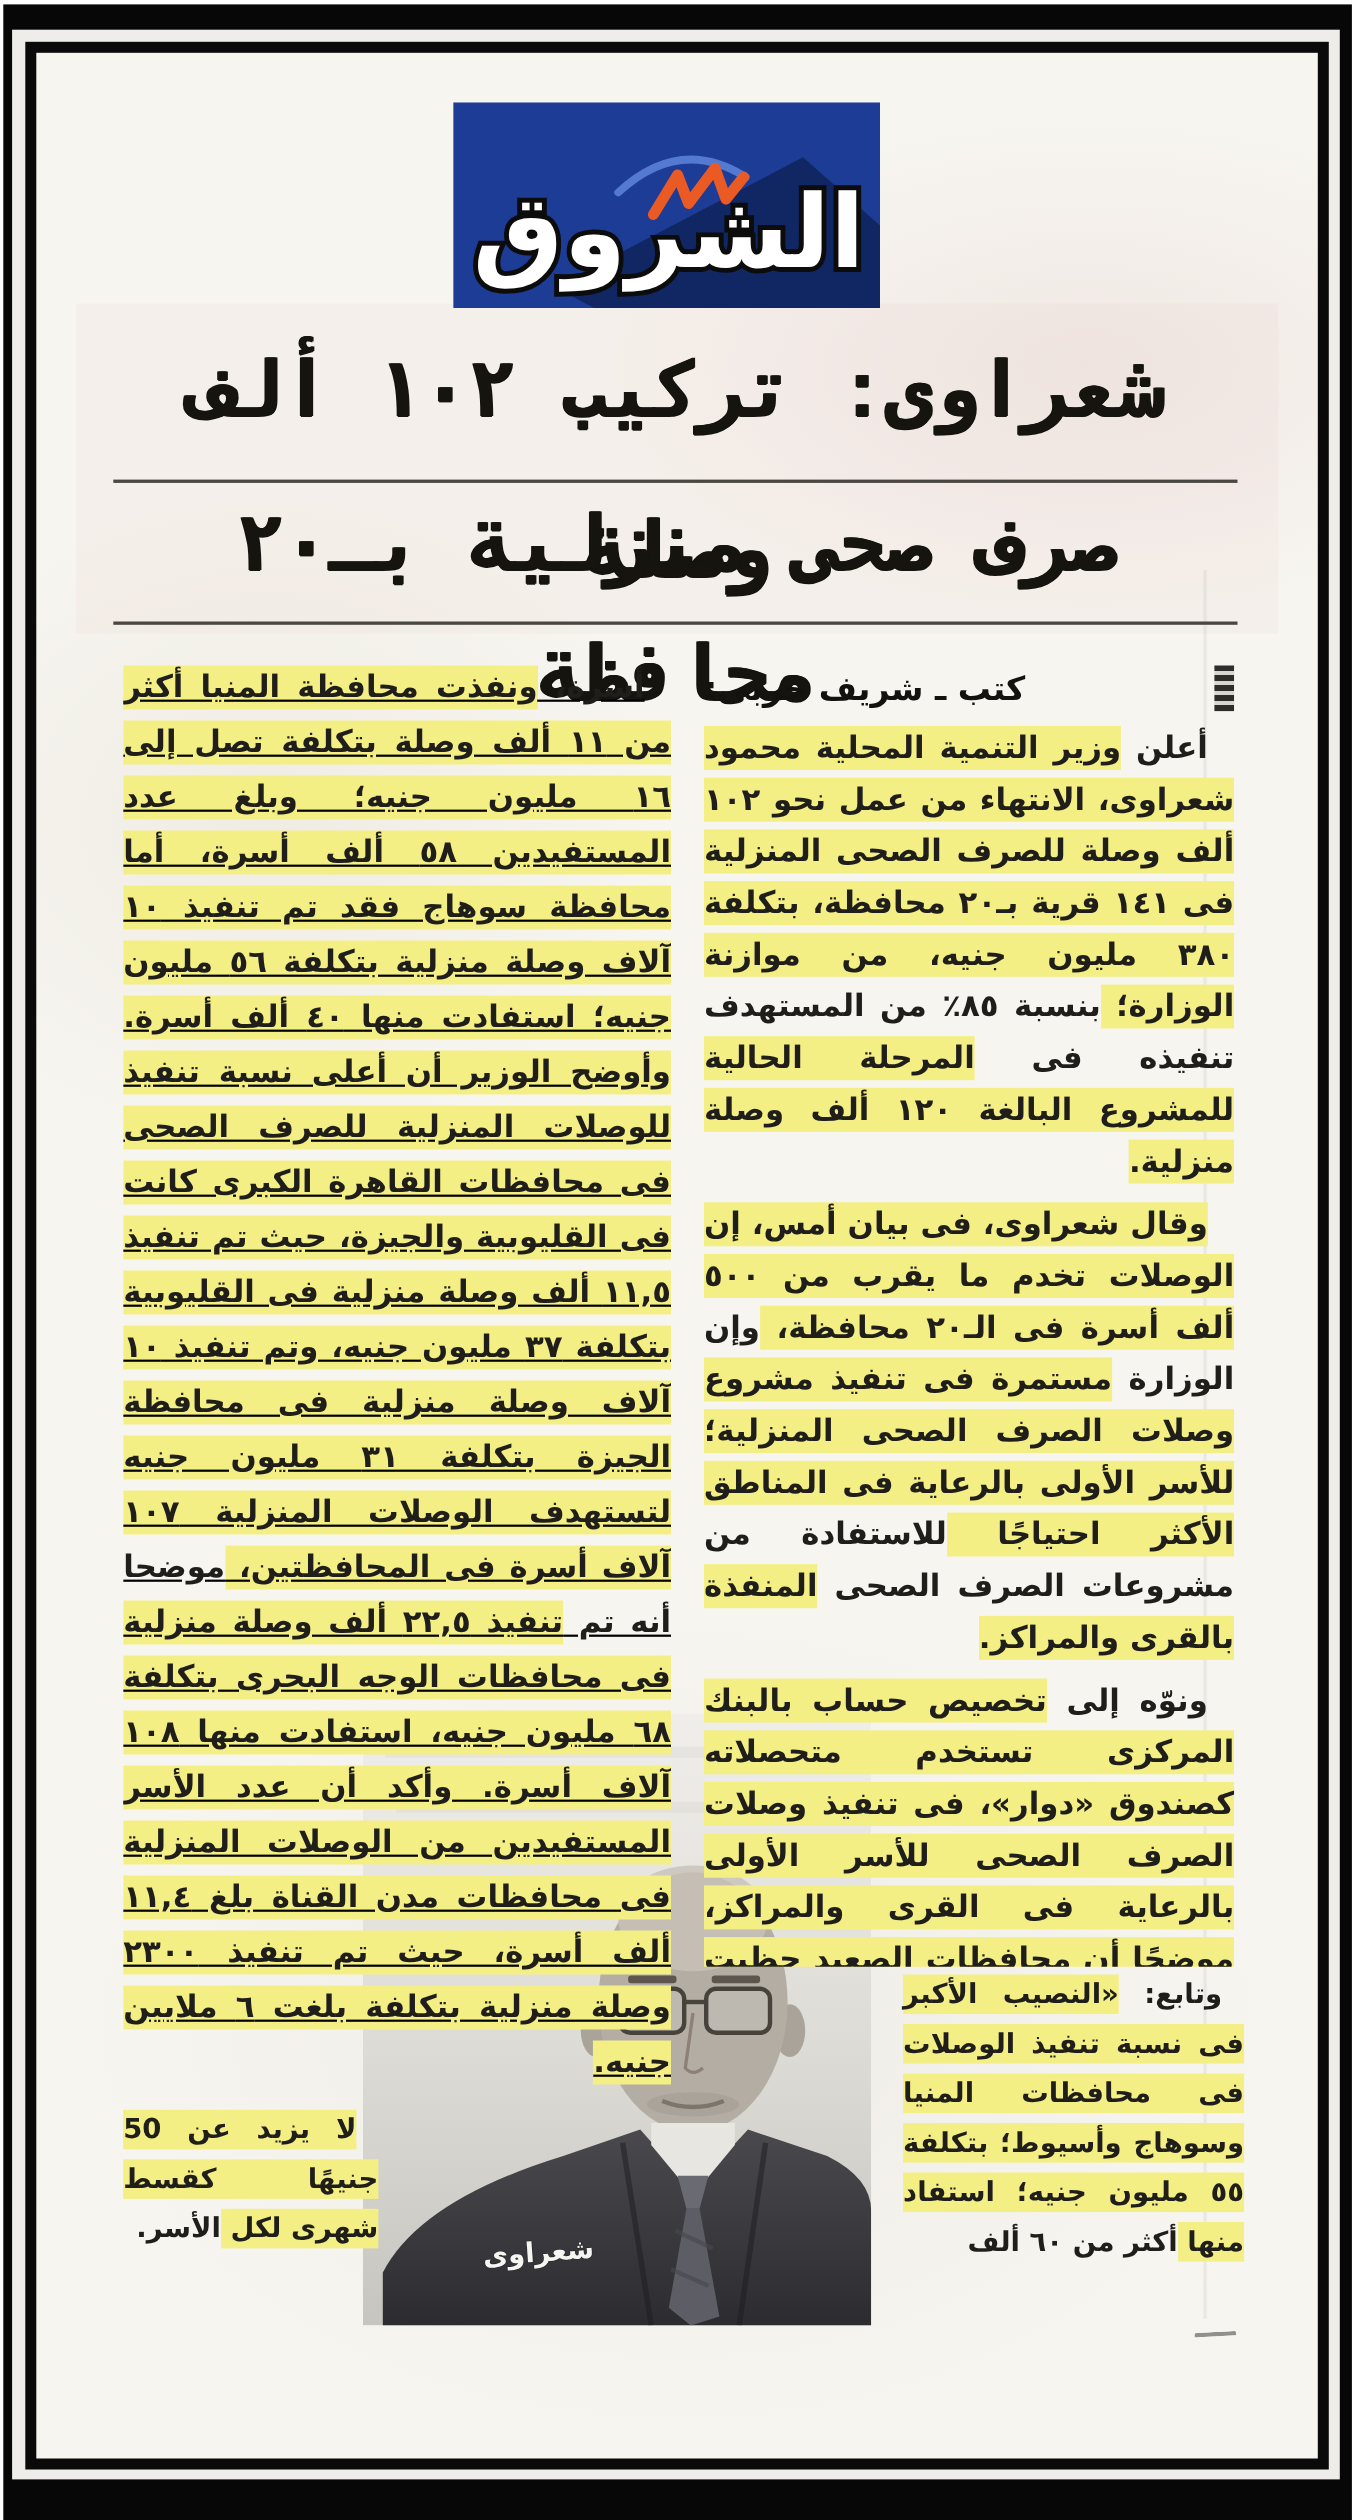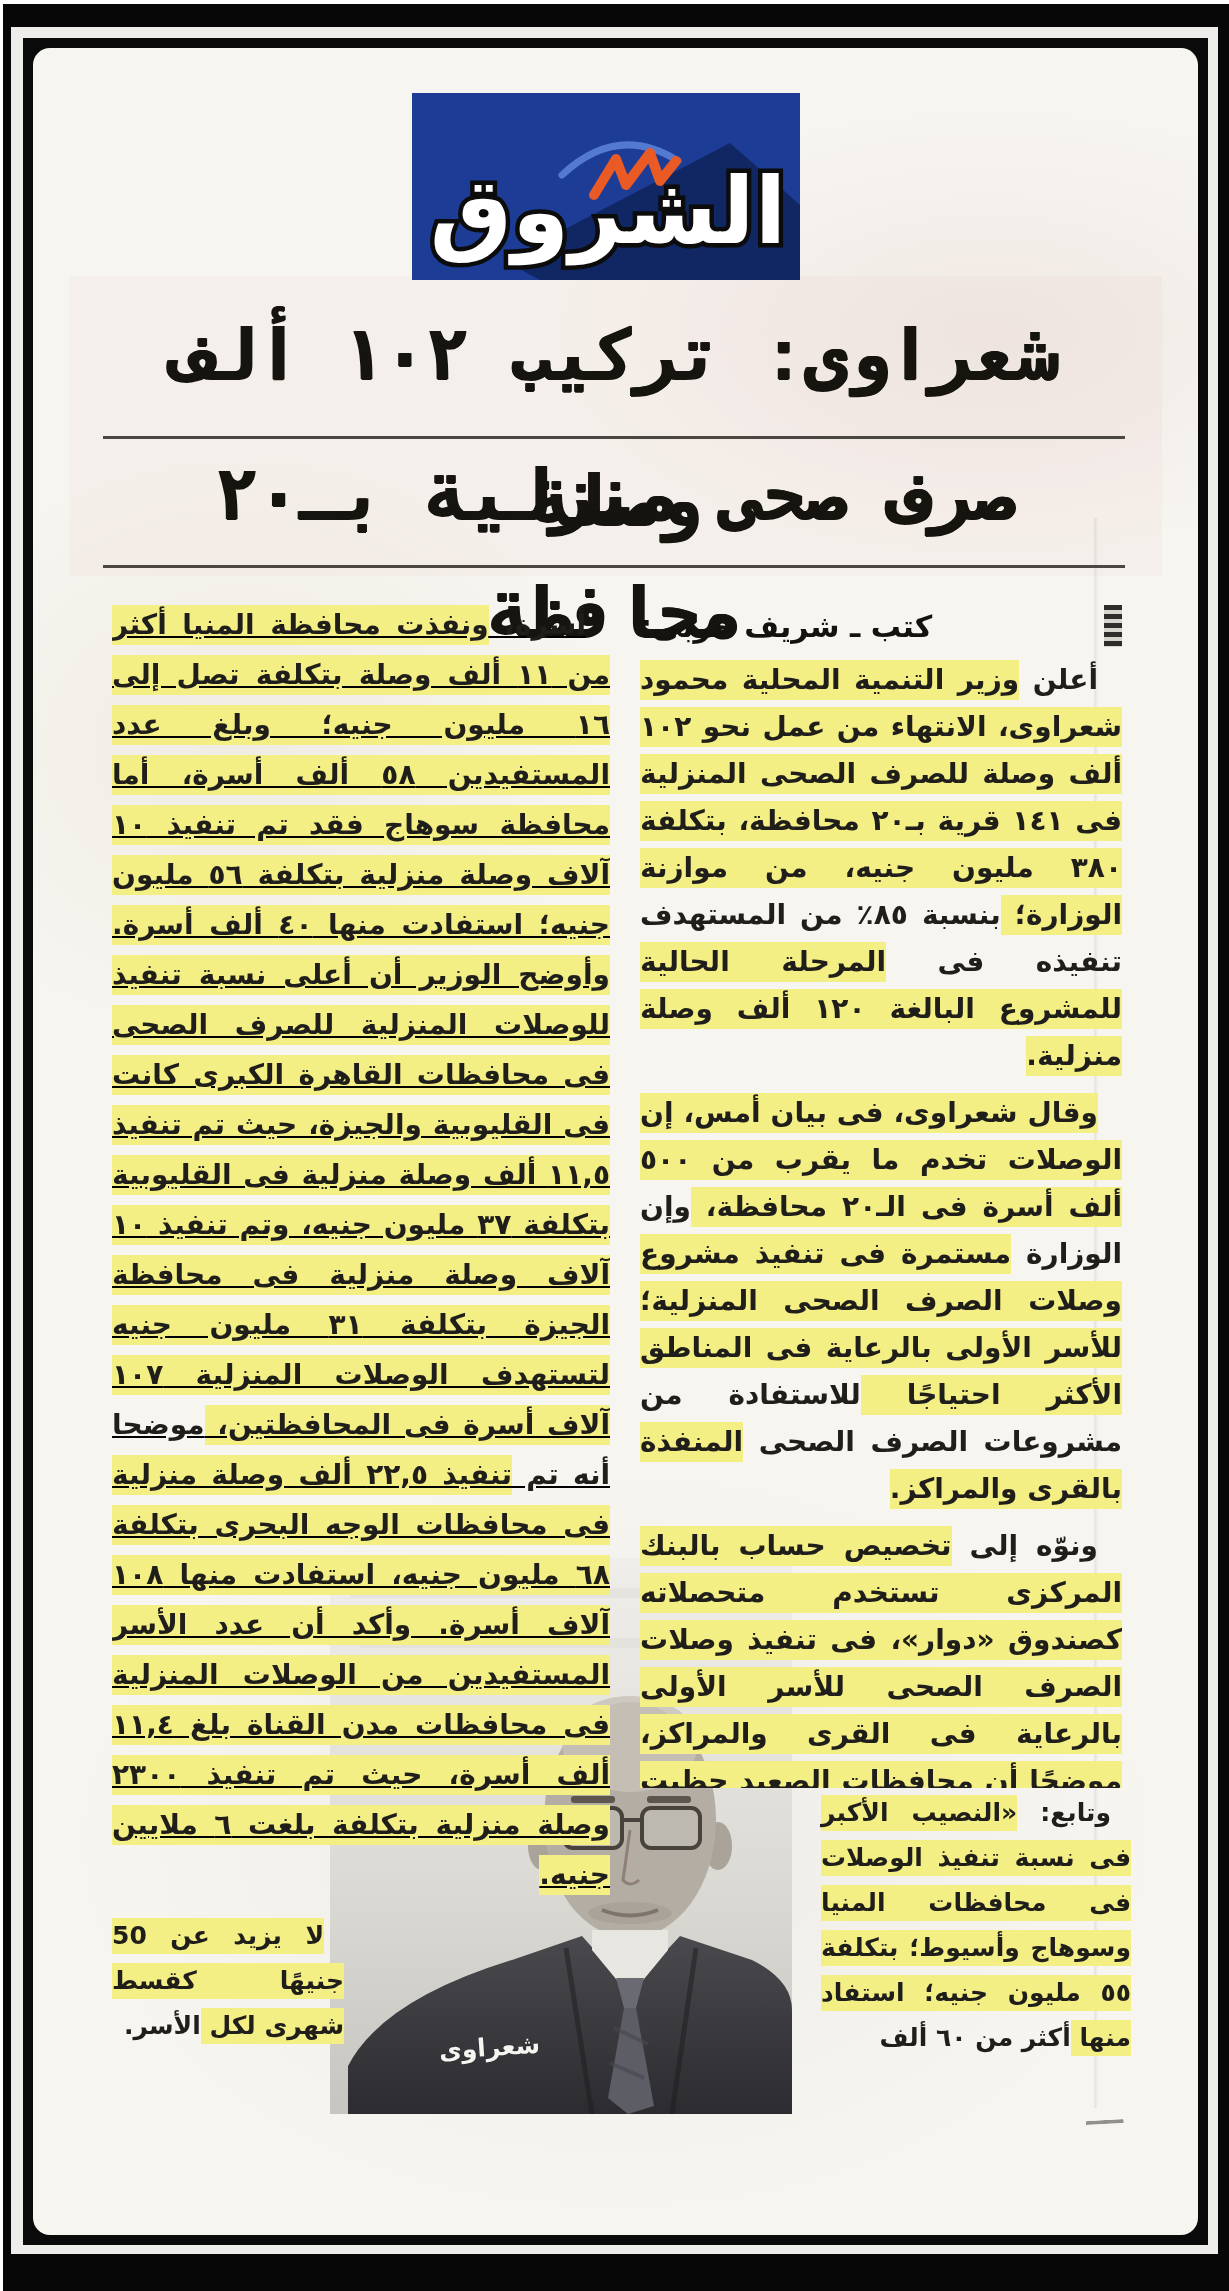--- a/index.html
+++ b/index.html
@@ -7,21 +7,21 @@
         font-family:"DejaVu Sans", sans-serif;}
   
   .frame-black{position:absolute;left:3px;top:4px;right:0;bottom:0;background:#070707;}
   .frame-gap{position:absolute;left:11px;top:27px;right:11px;bottom:37px;background:#efede9;}
   .frame-inner{position:absolute;left:23px;top:38px;right:21px;bottom:46px;background:#0a0a0a;}
   .paper{position:absolute;left:33px;top:48px;right:31px;bottom:56px;
      background:
        radial-gradient(620px 320px at 82% 13%, rgba(216,186,184,0.22), transparent 70%),
        radial-gradient(520px 420px at 18% 32%, rgba(219,213,197,0.28), transparent 70%),
        radial-gradient(760px 520px at 50% 82%, rgba(209,205,195,0.22), transparent 72%),
-       #f7f5f0; border-radius: 17px;}
+       #f7f5f0;}
   .headline-tint{position:absolute;left:36px;top:228px;right:36px;height:300px;
        background:rgba(224,182,182,0.10);}
   .crease{position:absolute;left:1060px;top:470px;width:5px;height:1590px;
        background:linear-gradient(90deg,rgba(110,110,110,0.0),rgba(110,110,110,0.12),rgba(110,110,110,0.0));}
   
   .logo{position:absolute;left:379px;top:45px;width:388px;height:187px;display:block;}
   
   .headline{position:absolute;left:40px;right:40px;margin:0;text-align:center;direction:rtl;
      color:#16140f;font-weight:bold;font-size:70px;letter-spacing:-1px;
      text-shadow:1px 0 0 #16140f,-1px 0 0 #16140f,0 1px 0 #16140f;

